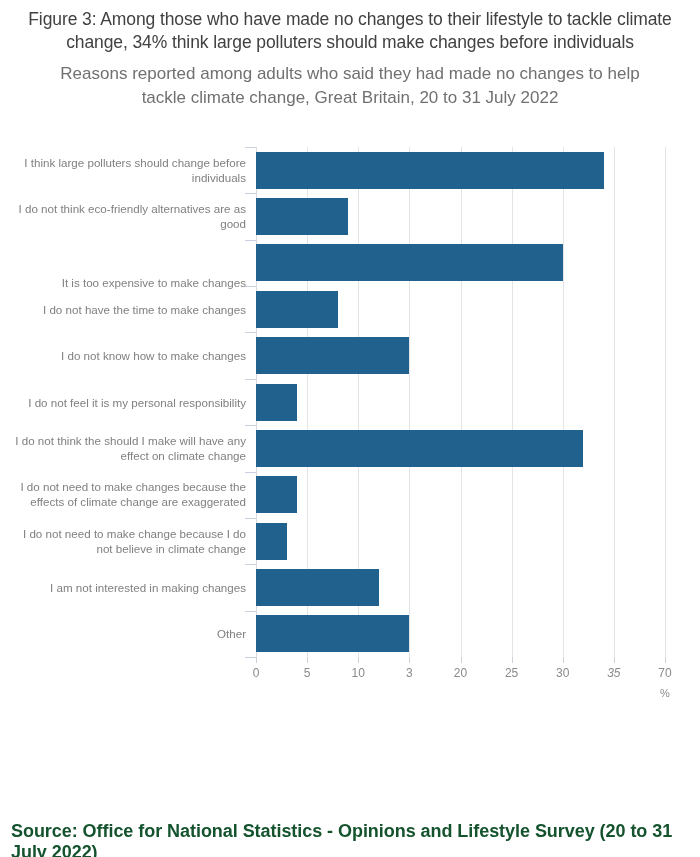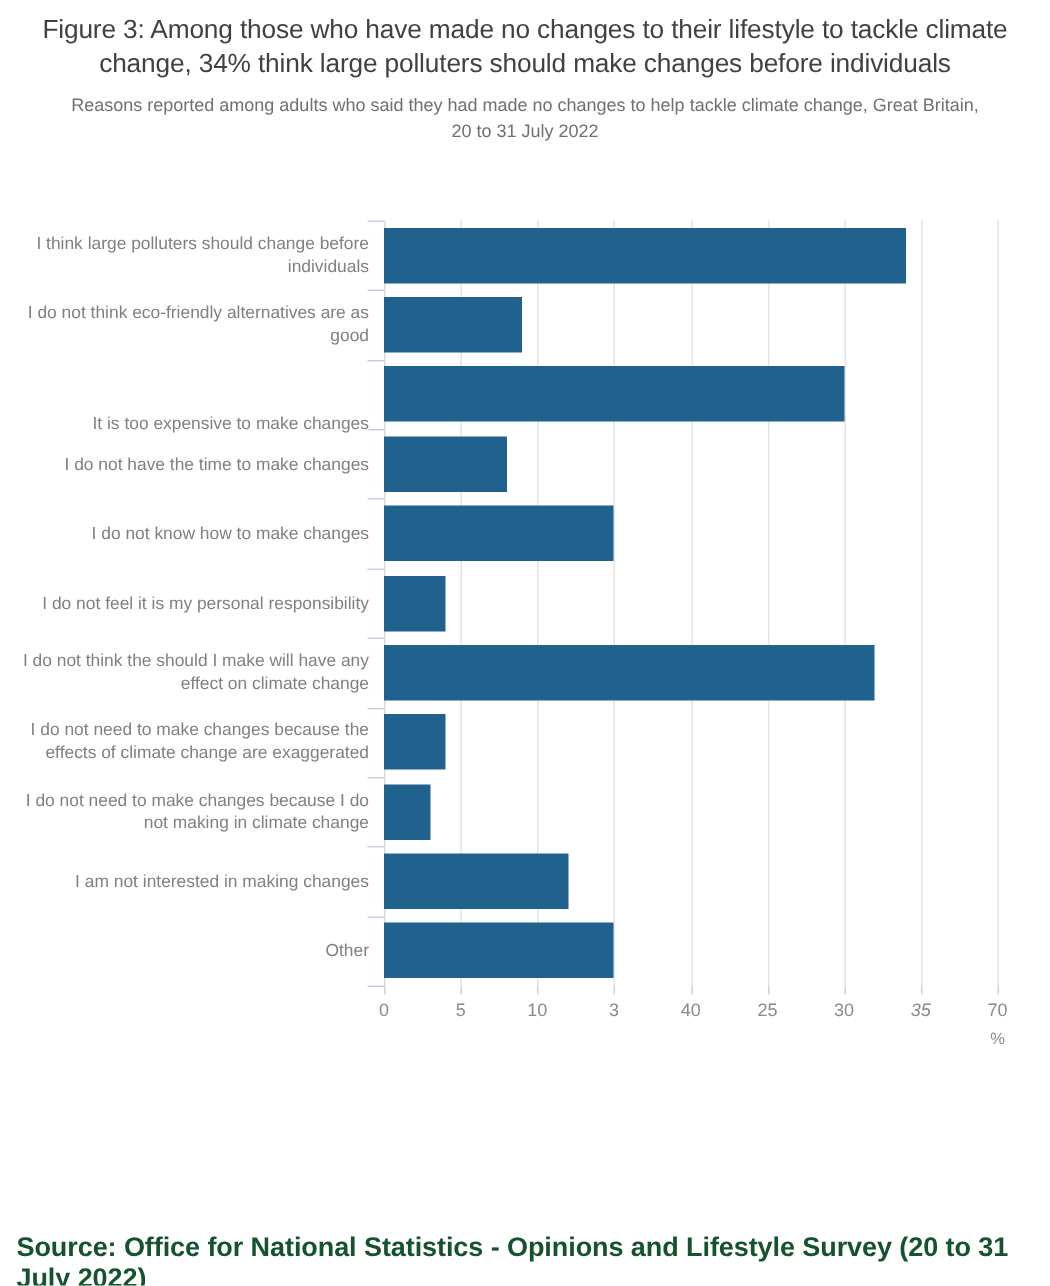--- a/index.html
+++ b/index.html
@@ -20,21 +20,21 @@
   }
   .fig-title {
     font-size: 17.5px;
     line-height: 1.32;
     color: #414141;
     font-weight: normal;
     margin: 0 0 2px 0;
     letter-spacing: -0.1px;
   }
   .fig-subtitle {
-    font-size: 12px;
+    font-size: 17px;
     line-height: 1.42;
     color: #707070;
     margin: 8px 0 0 0;
     padding: 0 12px;
   }
 
   
   .chart-wrap {
     position: absolute;
     left: 0;
@@ -146,21 +146,21 @@
       <div class="xtick" style="left: 51.125px;"></div>
       <div class="xtick-label" style="left: 51.125px;">5</div>
       <div class="gridline" style="left: 102.25px;"></div>
       <div class="xtick" style="left: 102.25px;"></div>
       <div class="xtick-label" style="left: 102.25px;">10</div>
       <div class="gridline" style="left: 153.375px;"></div>
       <div class="xtick" style="left: 153.375px;"></div>
       <div class="xtick-label" style="left: 153.375px;">3</div>
       <div class="gridline" style="left: 204.5px;"></div>
       <div class="xtick" style="left: 204.5px;"></div>
-      <div class="xtick-label" style="left: 204.5px;">40</div>
+      <div class="xtick-label" style="left: 204.5px;">20</div>
       <div class="gridline" style="left: 255.625px;"></div>
       <div class="xtick" style="left: 255.625px;"></div>
       <div class="xtick-label" style="left: 255.625px;">25</div>
       <div class="gridline" style="left: 306.75px;"></div>
       <div class="xtick" style="left: 306.75px;"></div>
       <div class="xtick-label" style="left: 306.75px;">30</div>
       <div class="gridline" style="left: 357.875px;"></div>
       <div class="xtick" style="left: 357.875px;"></div>
       <div class="xtick-label" style="left: 357.875px; font-style: italic;">35</div>
       <div class="gridline" style="left: 409px;"></div>
@@ -186,21 +186,21 @@
       <div class="bar" title="I do not feel it is my personal responsibility: 4%" style="left: 0px; width: 40.9px; top: 237px; height: 37px; background: rgb(33, 97, 141);"></div>
       <div class="cat-label" style="top: 248px; left: -246px; right: auto;">I do not feel it is my personal responsibility</div>
       <div class="ytick" style="top: 278px;"></div>
       <div class="bar" title="I do not think the changes I make will have any effect on climate change: 32%" style="left: 0px; width: 327.2px; top: 283px; height: 37px; background: rgb(33, 97, 141);"></div>
       <div class="cat-label" style="top: 286px; left: -246px; right: auto;">I do not think the should I make will have any effect on climate change</div>
       <div class="ytick" style="top: 325px;"></div>
       <div class="bar" title="I do not need to make changes because the effects of climate change are exaggerated: 4%" style="left: 0px; width: 40.9px; top: 329px; height: 37px; background: rgb(33, 97, 141);"></div>
       <div class="cat-label" style="top: 332px; left: -246px; right: auto;">I do not need to make changes because the effects of climate change are exaggerated</div>
       <div class="ytick" style="top: 371px;"></div>
       <div class="bar" title="I do not need to make changes because I do not believe in climate change: 3%" style="left: 0px; width: 30.675px; top: 376px; height: 37px; background: rgb(33, 97, 141);"></div>
-      <div class="cat-label" style="top: 379px; left: -246px; right: auto;">I do not need to make changes because I do not making in climate change</div>
+      <div class="cat-label" style="top: 379px; left: -246px; right: auto;">I do not need to make change because I do not believe in climate change</div>
       <div class="ytick" style="top: 417px;"></div>
       <div class="bar" title="I am not interested in making changes: 12%" style="left: 0px; width: 122.7px; top: 422px; height: 37px; background: rgb(33, 97, 141);"></div>
       <div class="cat-label" style="top: 433px; left: -246px; right: auto;">I am not interested in making changes</div>
       <div class="ytick" style="top: 464px;"></div>
       <div class="bar" title="Other: 15%" style="left: 0px; width: 153.375px; top: 468px; height: 37px; background: rgb(33, 97, 141);"></div>
       <div class="cat-label" style="top: 479px; left: -246px; right: auto;">Other</div>
       <div class="ytick" style="top: 510px;"></div>
     </div>
 </div>
 

